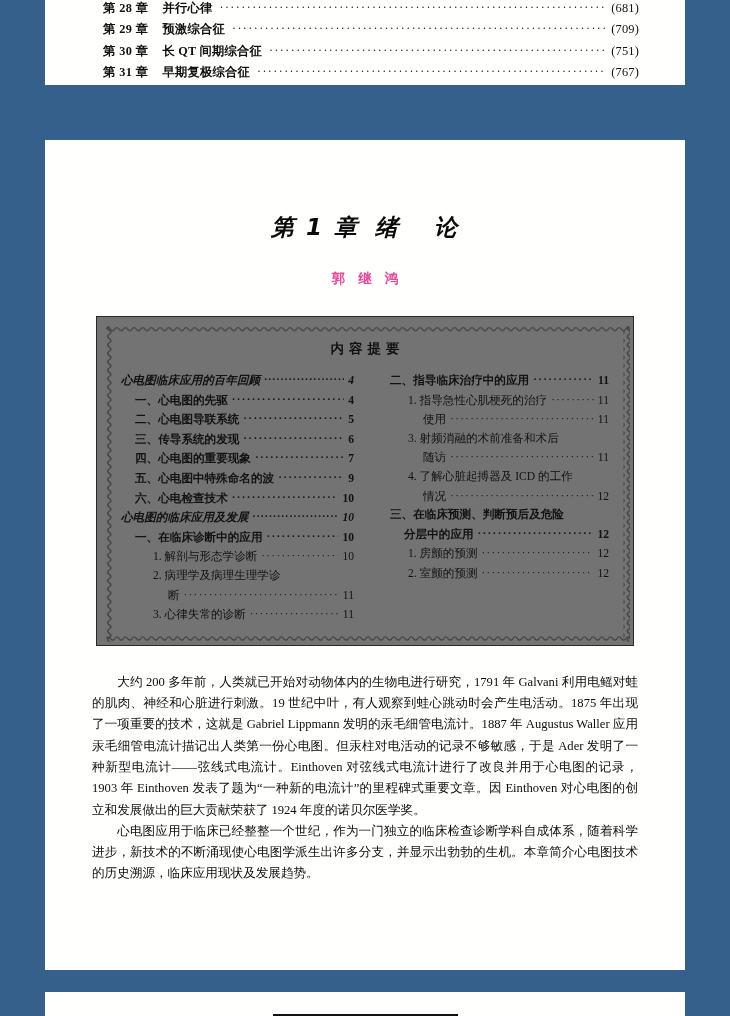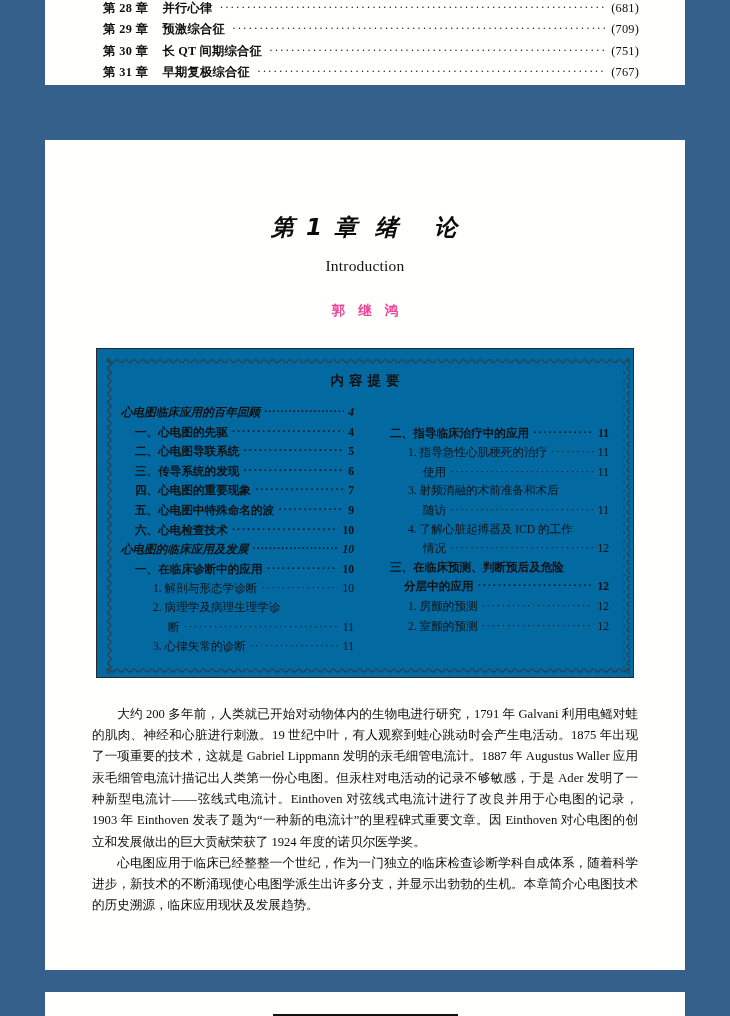--- a/index.html
+++ b/index.html
@@ -97,21 +97,21 @@
     text-indent: 13px;
     color: #ec4899;
   }
 
   
   .summary-box {
     position: relative;
     margin: 28px 6px 0 6px;
     border: 1px solid #2a2a2a;
     padding: 5px;
-    background: #0369a1;
+    background: #737373;
   }
   .summary-inner {
     border: 1px dashed transparent;
     padding: 9px 12px 12px 12px;
     position: relative;
   }
   
   .wavy {
     position: absolute;
     inset: 3px;
@@ -124,21 +124,20 @@
     font-size: 13.5px;
     letter-spacing: 5px;
     text-indent: 5px;
     color: #111;
     margin: 8px 0 13px 0;
   }
   .cols {
     display: flex;
     gap: 22px;
     padding: 0 6px 2px 6px;
-    align-items: center;
   }
   .col { flex: 1 1 50%; min-width: 0; }
 
   .ln {
     display: flex;
     align-items: baseline;
     font-size: 11.6px;
     line-height: 18.6px;
     color: #121212;
     white-space: nowrap;
@@ -220,21 +219,20 @@
   </div>
 </div>
 
 <div class="sheet sheet-main">
   <div class="chapter-wrap">
 
     <div class="chapter-title">
       <span>第 1 章</span><span class="gap"></span><span>绪</span><span class="gap2"></span><span>论</span>
     </div>
 
-    <div class="chapter-en">Introduction</div>
 
     <div class="chapter-author">郭继鸿</div>
 
     <div class="summary-box">
       <div class="summary-inner">
 
         <svg class="wavy" width="100%" height="100%" preserveAspectRatio="none" viewBox="0 0 484 300">
           <defs>
             <pattern id="wv" width="8" height="6" patternUnits="userSpaceOnUse">
               <path d="M0 3 Q2 0 4 3 T8 3" fill="none" stroke="#333" stroke-width="1"></path>

